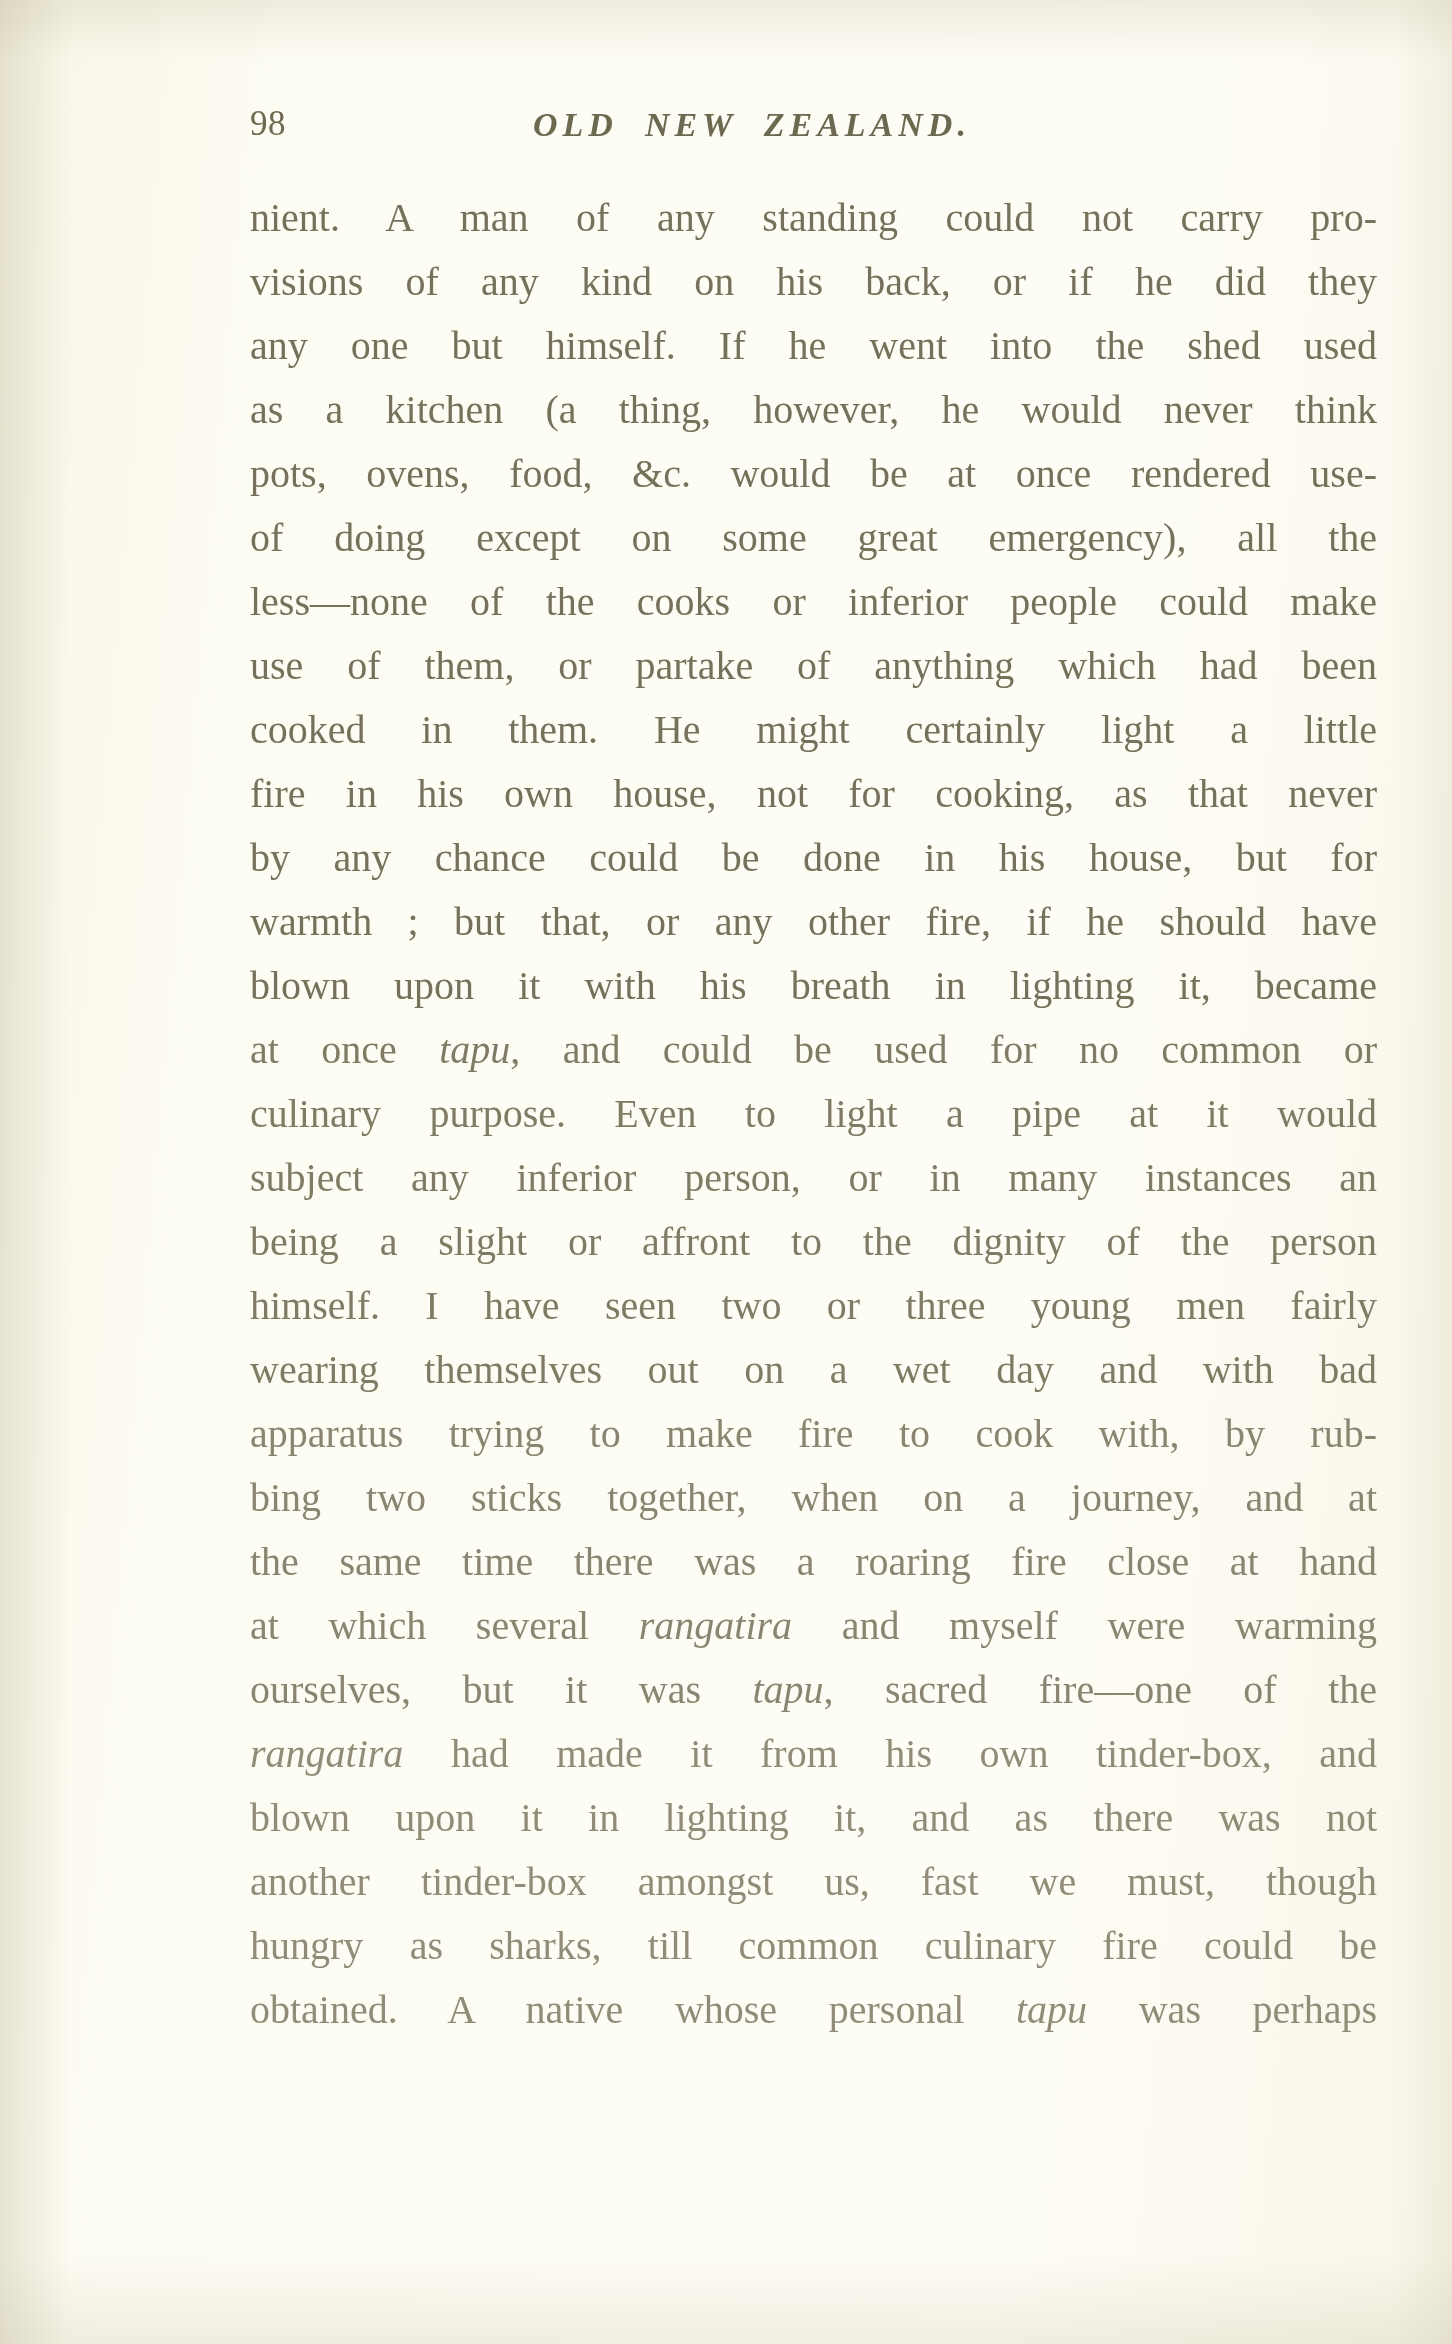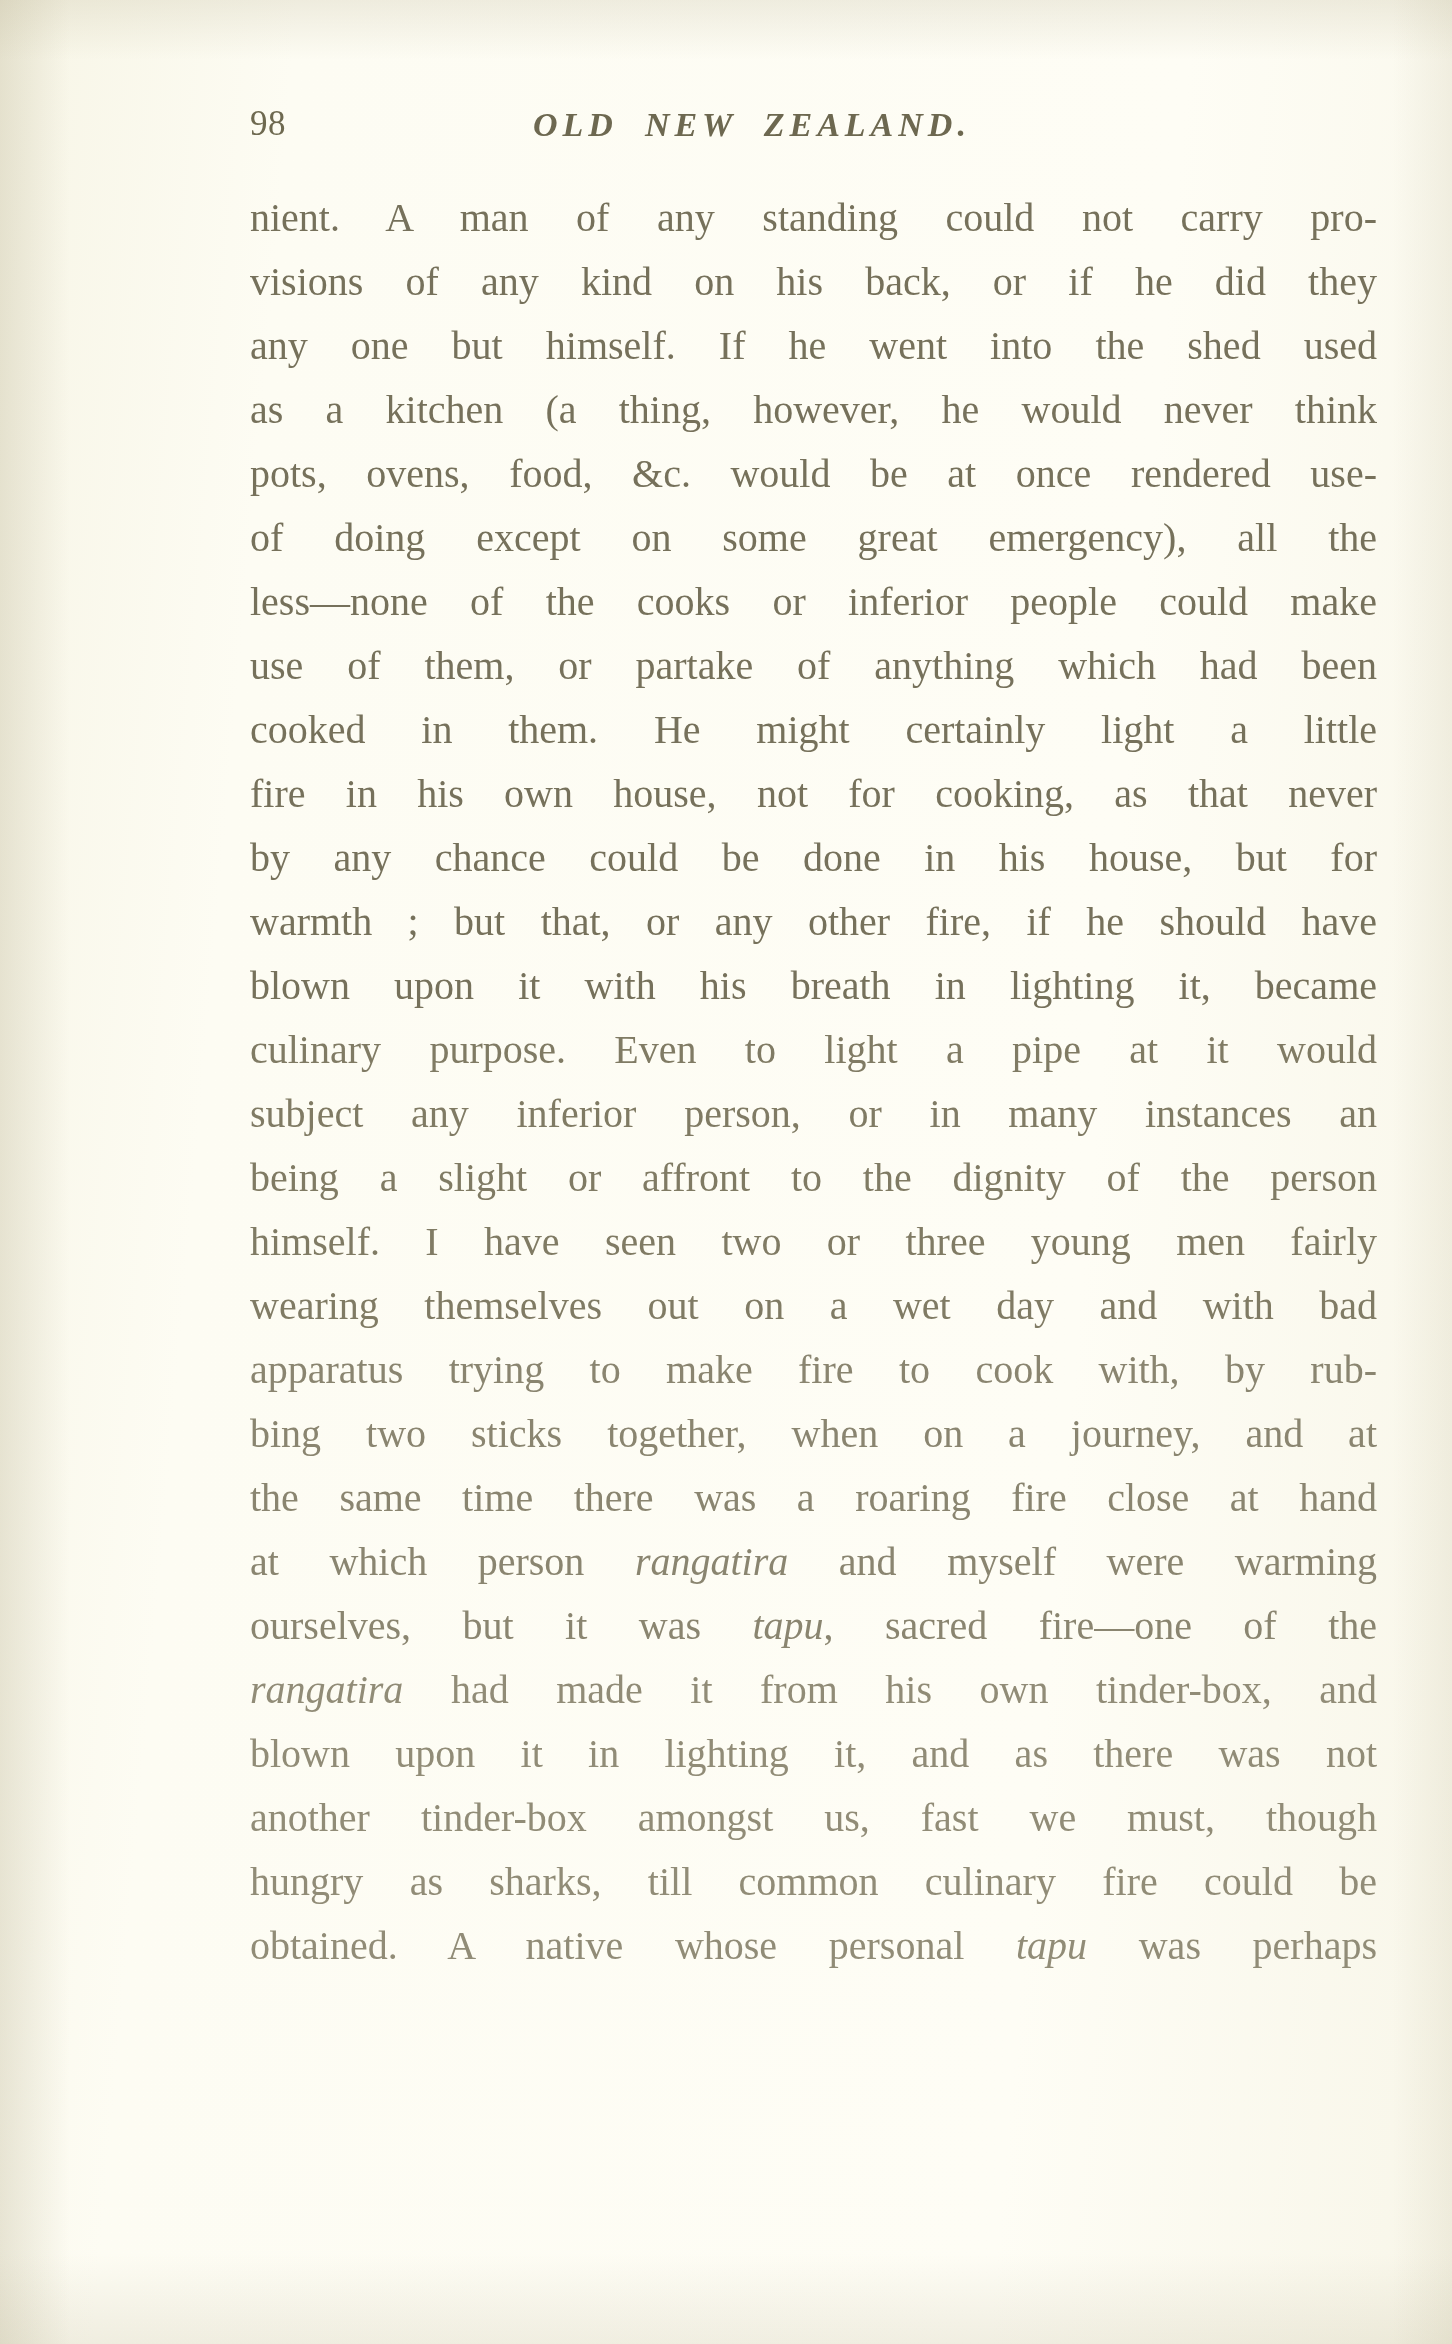--- a/index.html
+++ b/index.html
@@ -128,29 +128,30 @@
         <div class="line justify fade-1"><span>as a kitchen (a  thing,  however,  he  would  never  think</span></div>
         <div class="line justify fade-1"><span>pots,  ovens,  food,  &amp;c.  would  be  at  once  rendered  use-</span></div>
         <div class="line justify fade-1"><span>of  doing  except  on  some  great  emergency),  all  the</span></div>
         <div class="line justify fade-1"><span>less—none  of  the  cooks  or  inferior  people  could  make</span></div>
         <div class="line justify fade-1"><span>use of  them,  or partake  of  anything  which  had  been</span></div>
         <div class="line justify fade-1"><span>cooked  in  them.   He  might  certainly  light  a  little</span></div>
         <div class="line justify fade-1"><span>fire  in  his  own  house,  not for  cooking,  as  that  never</span></div>
         <div class="line justify fade-1"><span>by any  chance  could  be  done  in  his  house,  but  for</span></div>
         <div class="line justify fade-1"><span>warmth ;  but that, or any other  fire, if  he  should  have</span></div>
         <div class="line justify fade-1"><span>blown  upon  it with  his  breath  in  lighting  it,  became</span></div>
+        <div class="line justify fade-2"><span>at  once  </span><i>tapu</i><span>,  and  could  be  used  for  no  common  or</span></div>
         <div class="line justify fade-2"><span>culinary  purpose.   Even  to  light  a  pipe  at it  would</span></div>
         <div class="line justify fade-2"><span>subject  any inferior  person,  or in many  instances  an</span></div>
         <div class="line justify fade-2"><span>being  a slight  or affront  to the  dignity  of  the  person</span></div>
         <div class="line justify fade-2"><span>himself.   I  have seen two or three young men fairly</span></div>
         <div class="line justify fade-2"><span>wearing  themselves  out  on  a wet  day and with  bad</span></div>
         <div class="line justify fade-3"><span>apparatus  trying  to  make  fire  to cook with,  by rub-</span></div>
         <div class="line justify fade-3"><span>bing  two sticks  together,  when  on  a  journey,  and  at</span></div>
         <div class="line justify fade-3"><span>the  same  time  there  was a roaring  fire  close at hand</span></div>
-        <div class="line justify fade-3"><span>at which person </span><i>rangatira</i><span> and  myself were  warming</span></div>
+        <div class="line justify fade-3"><span>at which several </span><i>rangatira</i><span> and  myself were  warming</span></div>
         <div class="line justify fade-3"><span>ourselves,  but  it  was  </span><i>tapu</i><span>,  sacred  fire—one  of  the</span></div>
         <div class="line justify fade-4"><i>rangatira</i><span>  had  made  it from  his own  tinder-box, and</span></div>
         <div class="line justify fade-4"><span>blown  upon  it  in  lighting  it, and  as  there  was  not</span></div>
         <div class="line justify fade-4"><span>another tinder-box amongst us, fast we must, though</span></div>
         <div class="line justify fade-4"><span>hungry as sharks, till common  culinary  fire  could  be</span></div>
         <div class="line justify fade-4"><span>obtained.   A native whose personal </span><i>tapu</i><span> was  perhaps</span></div>
       </div>
 
     <div class="edge-shadow-left"></div>
     <div class="edge-shadow-top"></div>

